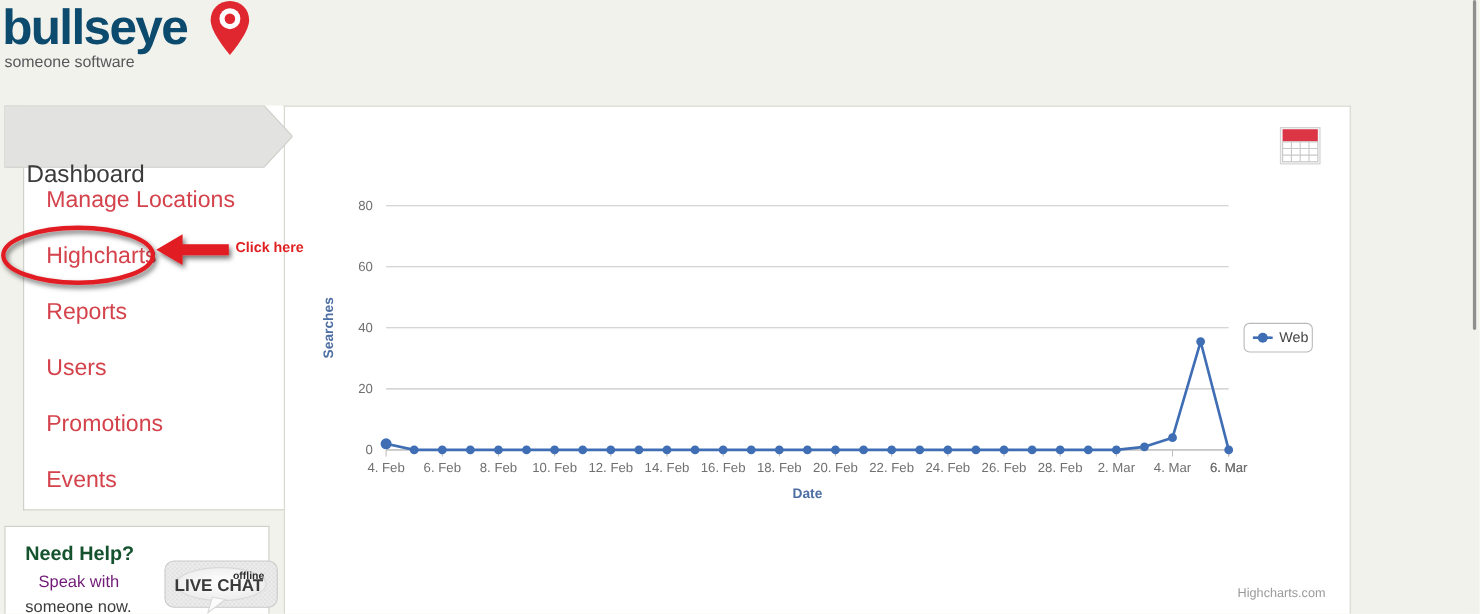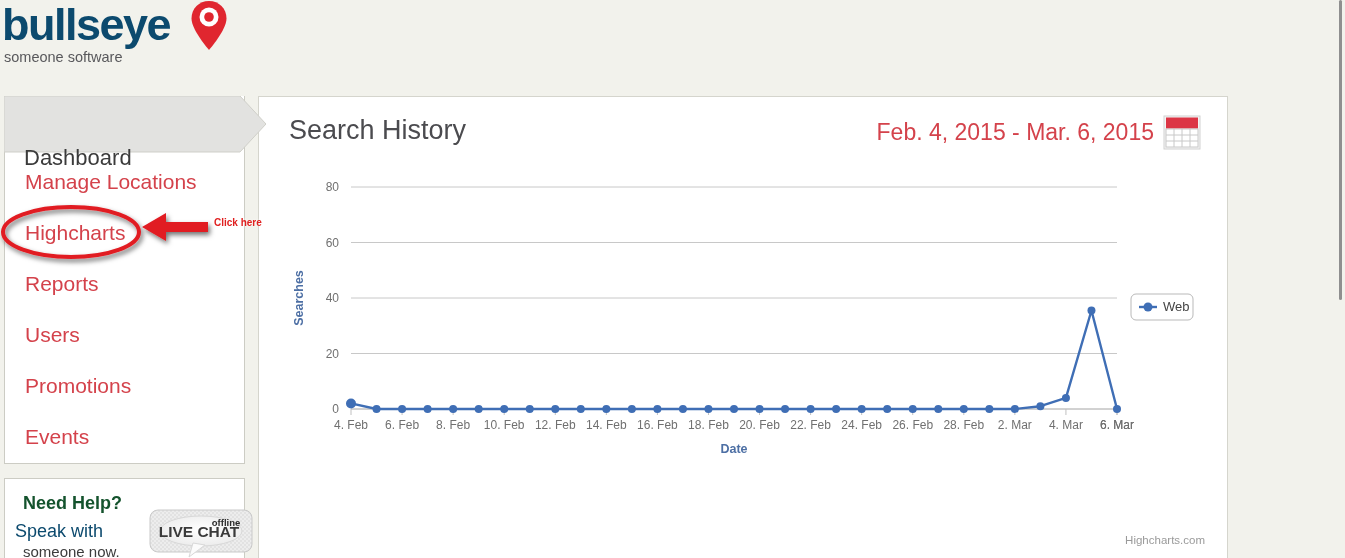--- a/index.html
+++ b/index.html
@@ -27,21 +27,21 @@
     width: 38px; height: 52px;
   }
   #logo-sub {
     position: absolute; left: 4px; top: 49px;
     font-size: 14.5px; color: #58585b;
     font-family: "Liberation Sans", sans-serif;
   }
 
   
   #sidebar {
-    position: absolute; left: 4px; top: 96px; width: 241px; height: 368px;
+    position: absolute; left: 21px; top: 96px; width: 241px; height: 368px;
     background: #ffffff;
     border: 1px solid #ccccc4;
     border-top: none;
     text-align: center;
   }
   #dash-tab {
     position: absolute; left: 4px; top: 96px;
     width: 262px; height: 56px;
     z-index: 4;
   }
@@ -70,21 +70,21 @@
 
   
   #help-box {
     position: absolute; left: 4px; top: 478px; width: 241px; height: 90px;
     background: #ffffff; border: 1px solid #ccccc4;
   }
   #help-title {
     position: absolute; left: 18px; top: 14px;
     font-size: 18px; font-weight: bold; color: #14532d;
   }
-  #help-line1 { position:absolute; left:10px; top:42px; font-size:18px; color:#0c4a6e; }
+  #help-line1 { position:absolute; left:30px; top:42px; font-size:15px; color:#701a75; }
   #help-line2 { position:absolute; left:18px; top:64px; font-size:15px; color:#3c3c3c; }
   #live-chat {
     position: absolute; left: 128px; top: 30px;
     width: 104px; height: 42px; margin-left: 16px;
   }
 
   
   #main-panel {
     position: absolute; left: 258px; top: 96px;
     width: 970px; height: 462px;
@@ -132,21 +132,21 @@
     text-align: right;
   }
 
   
   #annot-layer {
     position: absolute; left: 0; top: 0; width: 1345px; height: 558px;
     pointer-events: none; z-index: 20;
   }
   #click-here-label {
     position: absolute; left: 214px; top: 217px;
-    font-size: 10px; font-weight: bold; color: #e02020;
+    font-size: 13px; font-weight: bold; color: #e02020;
     font-family: "Liberation Sans", sans-serif;
     text-shadow: 0 0 3px rgba(255,255,255,0.9);
   }
 
   
   #scrollbar-track {
     position: absolute; right: 0; top: 0; width: 15px; height: 558px;
     background: #f2f2ec;
   }
   #scrollbar-thumb {
@@ -204,22 +204,20 @@
       <rect x="1" y="1" width="102" height="42" rx="8" ry="8" fill="url(#checker)" stroke="#c9c9c9"></rect>
       <ellipse cx="52" cy="22" rx="41" ry="15" fill="url(#bubgrad)" stroke="#d8d8d8"></ellipse>
       <path d="M44 34 L40 48 L56 36 Z" fill="#fbfbfb" stroke="#d8d8d8"></path>
       <text x="50" y="28" text-anchor="middle" font-family="'Liberation Sans',sans-serif" font-size="15.5" font-weight="bold" fill="#3a3a3a">LIVE CHAT</text>
       <text x="77" y="17" text-anchor="middle" font-family="'Liberation Sans',sans-serif" font-size="9.5" font-weight="bold" fill="#2b2b2b">offline</text>
     </svg>
   </div>
 </div>
 
 <div id="main-panel">
-  <div id="page-title">Search History</div>
-  <div id="date-range">Feb. 4, 2015 - Mar. 6, 2015</div>
   <div id="cal-icon">
     <svg width="38" height="35" viewBox="0 0 38 35">
       <rect x="1" y="1" width="36" height="33" fill="#f4f4f4" stroke="#d2d2d2"></rect>
       <rect x="3" y="2.5" width="32" height="11" fill="#dc3545"></rect>
       <g stroke="#c8c8c8" stroke-width="1" fill="none">
         <rect x="3" y="14" width="32" height="18" fill="#ffffff"></rect>
         <line x1="3" y1="20" x2="35" y2="20"></line>
         <line x1="3" y1="26" x2="35" y2="26"></line>
         <line x1="11" y1="14" x2="11" y2="32"></line>
         <line x1="19" y1="14" x2="19" y2="32"></line>

